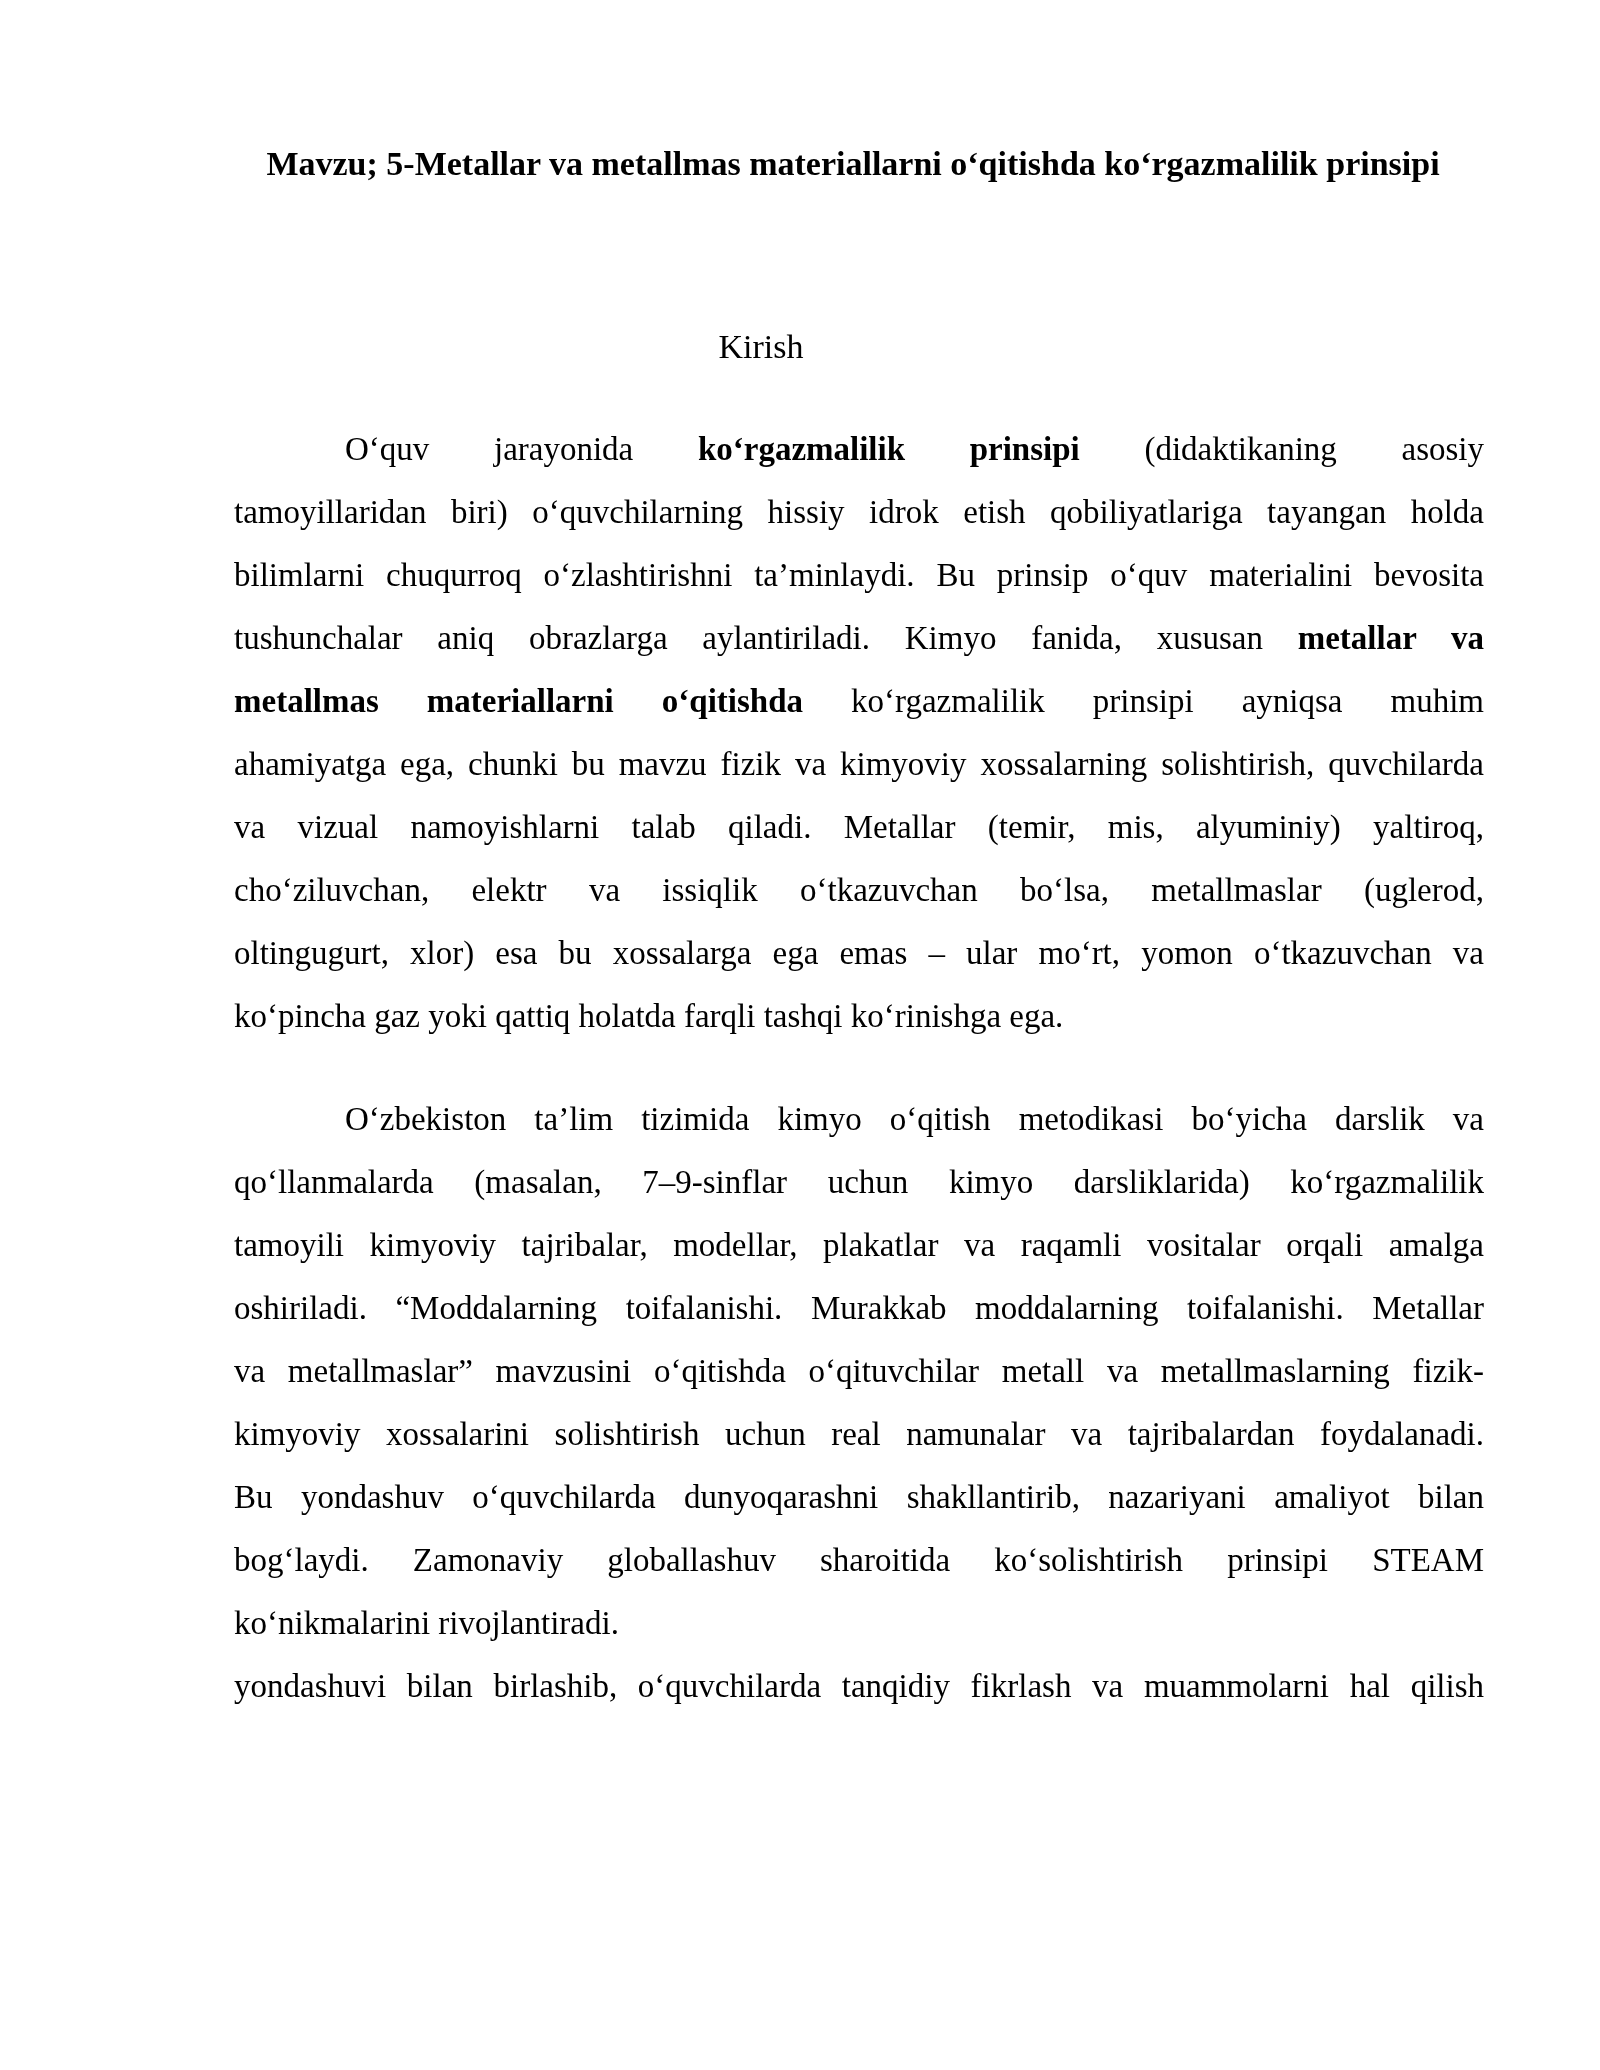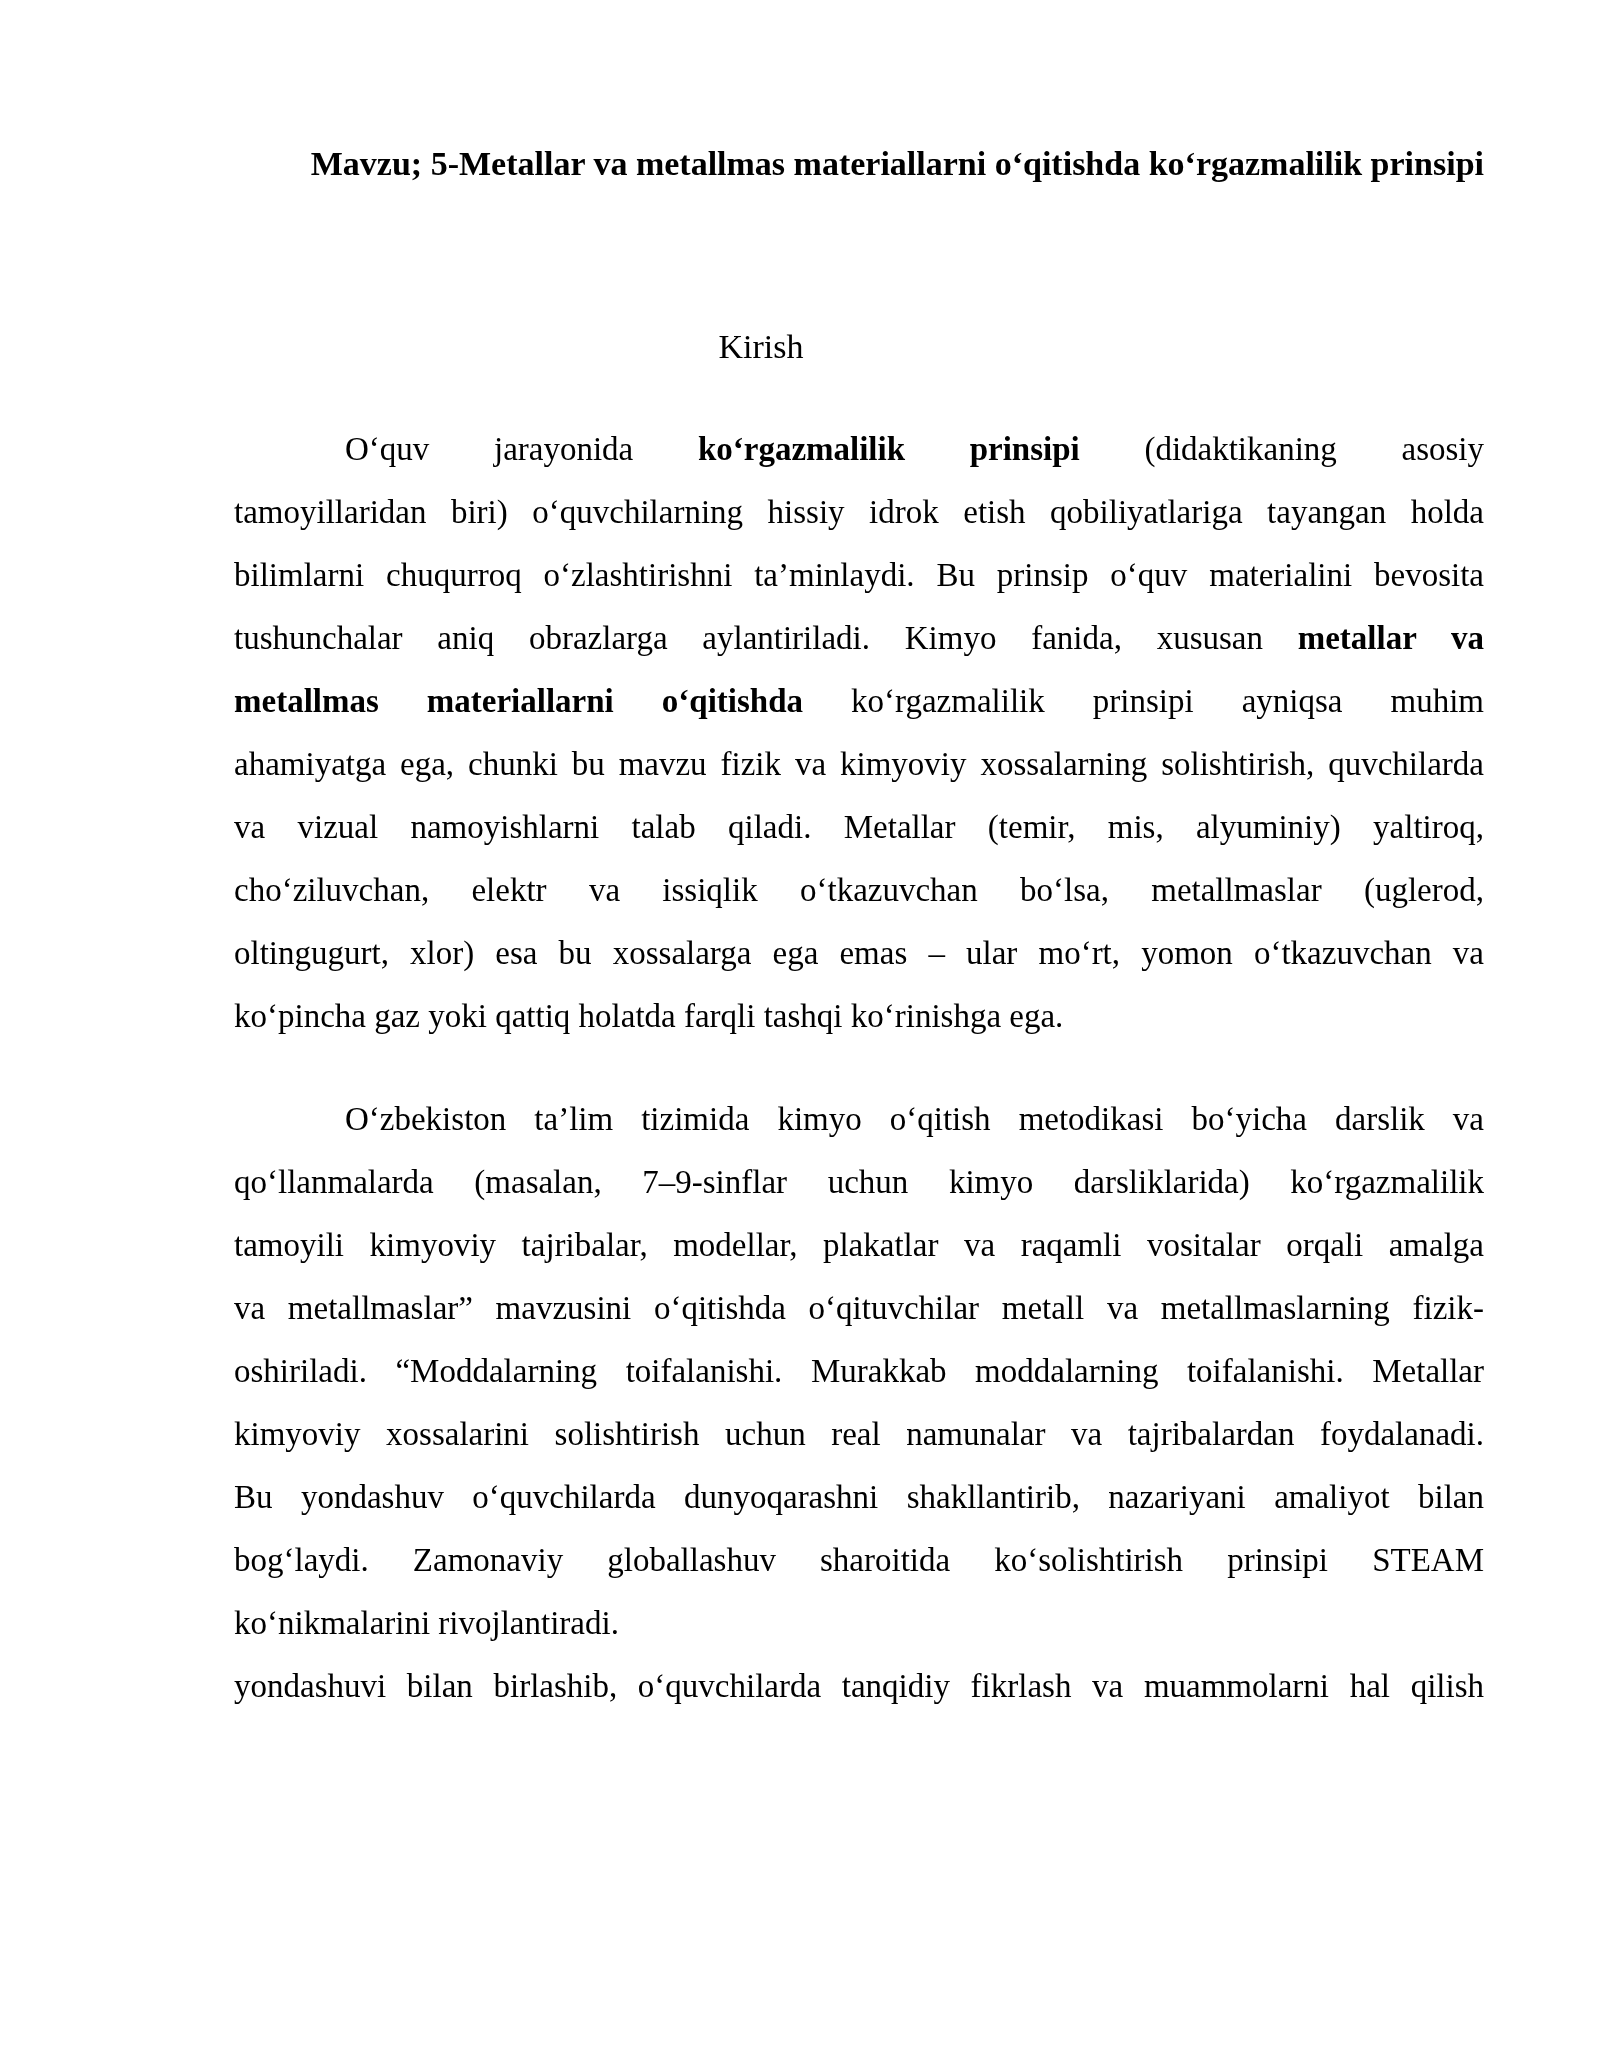--- a/index.html
+++ b/index.html
@@ -20,21 +20,21 @@
     box-sizing: border-box;
     padding: 0 116px 0 222px; 
     background: #ffffff;
   }
   .doc-title {
     margin-top: 132px;
     font-size: 34px;
     line-height: 63px;
     font-weight: bold;
     white-space: nowrap;
-    text-align: right;
+    text-align: center;
   }
   .section-heading {
     margin-top: 120px;
     font-size: 34px;
     line-height: 63px;
     font-weight: normal;
     text-align: center;
     padding-right: 184px; 
   }
   .para {
@@ -75,22 +75,22 @@
         <div class="line"><span>ahamiyatga ega, chunki bu mavzu fizik va kimyoviy xossalarning solishtirish, quvchilarda</span></div>
         <div class="line"><span>va vizual namoyishlarni talab qiladi. Metallar (temir, mis, alyuminiy) yaltiroq,</span></div>
         <div class="line"><span>cho‘ziluvchan, elektr va issiqlik o‘tkazuvchan bo‘lsa, metallmaslar (uglerod,</span></div>
         <div class="line"><span>oltingugurt, xlor) esa bu xossalarga ega emas – ular mo‘rt, yomon o‘tkazuvchan va</span></div>
         <div class="line last"><span>ko‘pincha gaz yoki qattiq holatda farqli tashqi ko‘rinishga ega.</span></div>
       </div>
       <div class="para">
         <div class="line first"><span>O‘zbekiston ta’lim tizimida kimyo o‘qitish metodikasi bo‘yicha darslik va</span></div>
         <div class="line"><span>qo‘llanmalarda (masalan, 7–9-sinflar uchun kimyo darsliklarida) ko‘rgazmalilik</span></div>
         <div class="line"><span>tamoyili kimyoviy tajribalar, modellar, plakatlar va raqamli vositalar orqali amalga</span></div>
+        <div class="line"><span>oshiriladi. “Moddalarning toifalanishi. Murakkab moddalarning toifalanishi. Metallar</span></div>
         <div class="line"><span>va metallmaslar” mavzusini o‘qitishda o‘qituvchilar metall va metallmaslarning fizik-</span></div>
-        <div class="line"><span>oshiriladi. “Moddalarning toifalanishi. Murakkab moddalarning toifalanishi. Metallar</span></div>
         <div class="line"><span>kimyoviy xossalarini solishtirish uchun real namunalar va tajribalardan foydalanadi.</span></div>
         <div class="line"><span>Bu yondashuv o‘quvchilarda dunyoqarashni shakllantirib, nazariyani amaliyot bilan</span></div>
         <div class="line"><span>bog‘laydi. Zamonaviy globallashuv sharoitida ko‘solishtirish prinsipi STEAM</span></div>
         <div class="line last"><span>ko‘nikmalarini rivojlantiradi.</span></div>
         <div class="line"><span>yondashuvi bilan birlashib, o‘quvchilarda tanqidiy fikrlash va muammolarni hal qilish</span></div>
       </div>
     </div>
 </div>
 
 </body></html>

